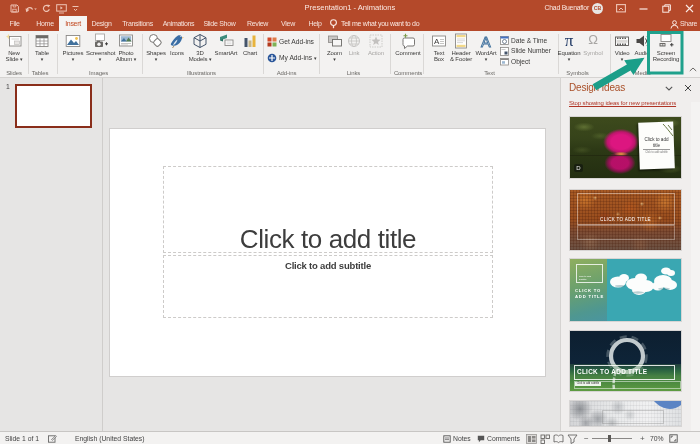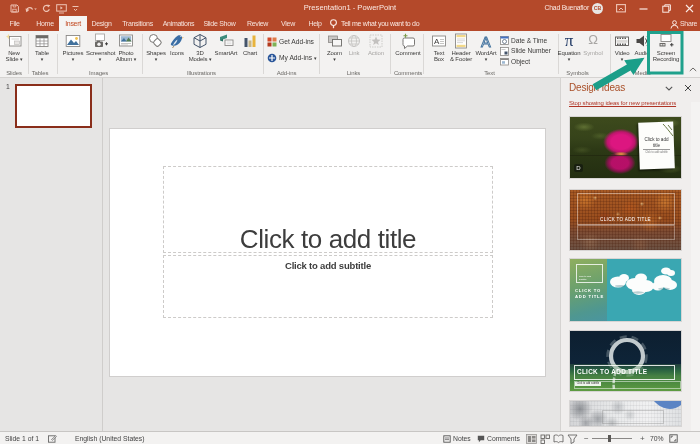--- a/index.html
+++ b/index.html
@@ -40,21 +40,21 @@
         <path d="M5.4 0.4 L8.4 1.2 L6.1 3.4 Z" fill="#eec4b5"></path>
       </svg>
     <svg class="abs" style="left:56px;top:3.5px" width="11" height="10" viewBox="0 0 11 10">
         <rect x="0.7" y="0.7" width="9.6" height="6.4" fill="none" stroke="#eec4b5" stroke-width="1"></rect>
         <path d="M4.4 2.3 L6.8 3.9 L4.4 5.5 Z" fill="#eec4b5"></path>
         <path d="M3 9 h5" stroke="#eec4b5" stroke-width="0.9"></path>
       </svg>
     <svg class="abs" style="left:72px;top:6px" width="7" height="5" viewBox="0 0 7 5">
         <path d="M0.5 0.5 h6 M2 3 l1.5 1.6 L5 3" stroke="#eec4b5" stroke-width="1" fill="none"></path>
       </svg>
-    <div class="abs" style="left:0;right:0;top:0;height:16px;line-height:16px;text-align:center;font-size:7.6px;color:#fbeae4;">Presentation1 - PowerPoint</div>
+    <div class="abs" style="left:0;right:0;top:0;height:16px;line-height:16px;text-align:center;font-size:7.6px;color:#fbeae4;">Presentation1 - Animations</div>
     <div class="abs" style="left:540px;width:49px;top:0;height:16px;line-height:16px;font-size:6.8px;color:#fbeae4;text-align:right;letter-spacing:-0.2px;">Chad Buenaflor</div>
     <div class="abs" style="left:592px;top:3px;width:11px;height:11px;border-radius:50%;background:#e8e6e4;font-size:5.2px;color:#b4492a;text-align:center;line-height:11px;font-weight:bold;">CB</div>
     <svg class="abs" style="left:616px;top:4px" width="10" height="9" viewBox="0 0 10 9">
         <rect x="0.6" y="0.6" width="8.8" height="7.3" fill="none" stroke="#eec4b5" stroke-width="1.1"></rect>
         <path d="M3 6 L5 4 L7 6" stroke="#eec4b5" stroke-width="1" fill="none"></path>
       </svg>
     <svg class="abs" style="left:639px;top:8px" width="9" height="2" viewBox="0 0 9 2">
         <path d="M0.5 1 h8" stroke="#fbeae4" stroke-width="1.2"></path>
       </svg>
     <svg class="abs" style="left:662px;top:4px" width="9" height="9" viewBox="0 0 9 9">

